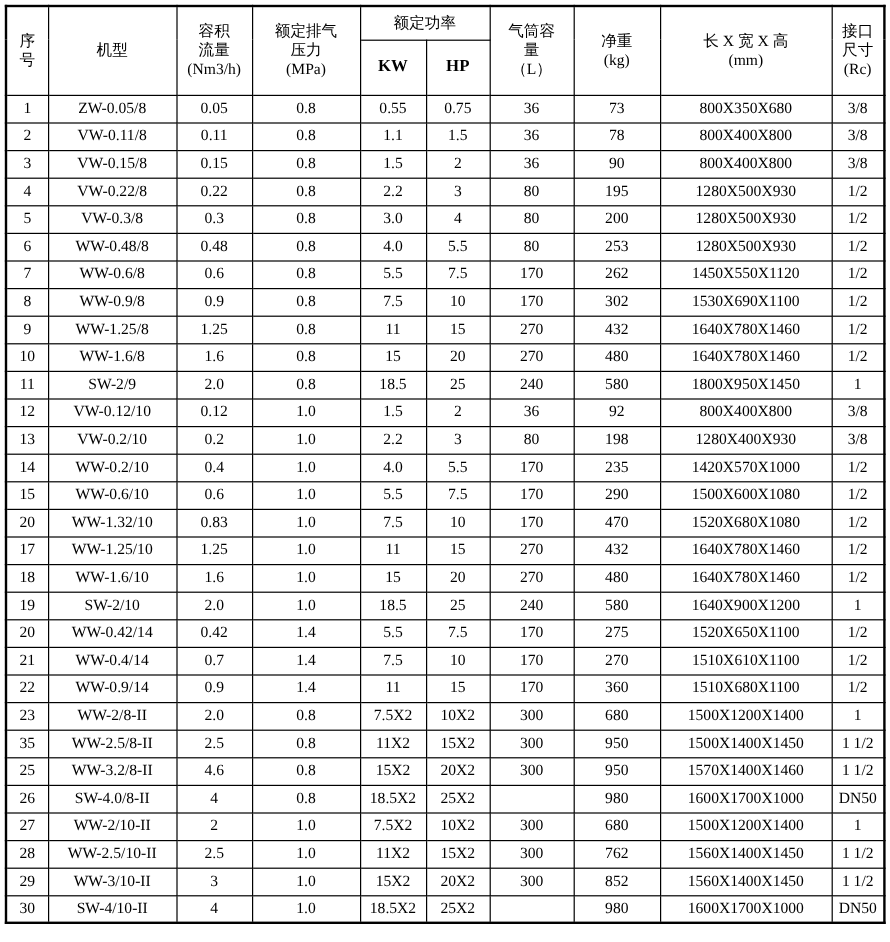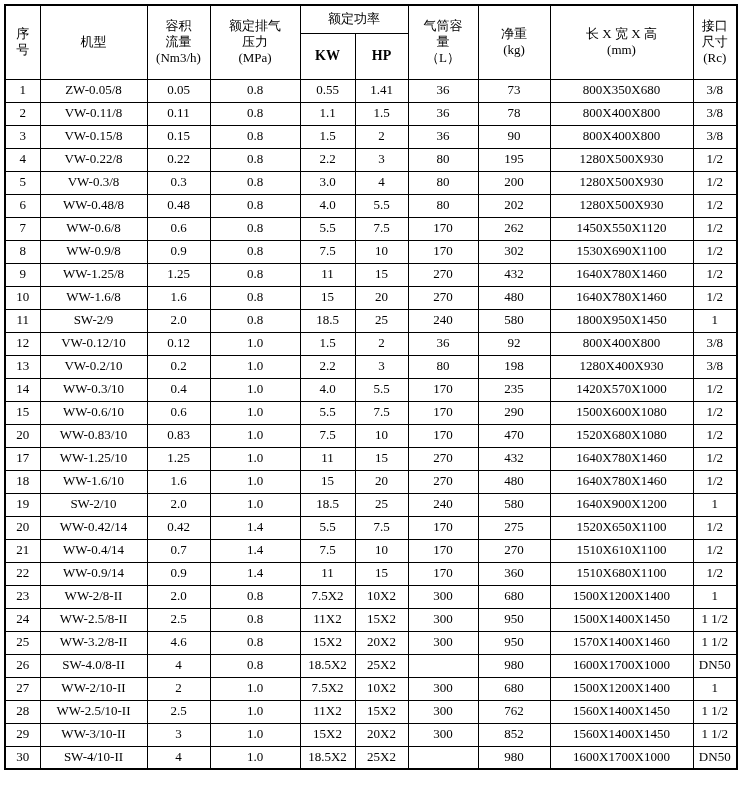--- a/index.html
+++ b/index.html
@@ -84,21 +84,21 @@
       <th class="power-unit">HP</th>
     </tr>
   </thead>
   <tbody>
       <tr>
         <td>1</td>
         <td>ZW-0.05/8</td>
         <td>0.05</td>
         <td>0.8</td>
         <td>0.55</td>
-        <td>1.41</td>
+        <td>0.75</td>
         <td>36</td>
         <td>73</td>
         <td>800X350X680</td>
         <td>3/8</td>
       </tr>
       <tr>
         <td>2</td>
         <td>VW-0.11/8</td>
         <td>0.11</td>
         <td>0.8</td>
@@ -146,21 +146,21 @@
         <td>1/2</td>
       </tr>
       <tr>
         <td>6</td>
         <td>WW-0.48/8</td>
         <td>0.48</td>
         <td>0.8</td>
         <td>4.0</td>
         <td>5.5</td>
         <td>80</td>
-        <td>202</td>
+        <td>253</td>
         <td>1280X500X930</td>
         <td>1/2</td>
       </tr>
       <tr>
         <td>7</td>
         <td>WW-0.6/8</td>
         <td>0.6</td>
         <td>0.8</td>
         <td>5.5</td>
         <td>7.5</td>
@@ -236,21 +236,21 @@
         <td>1.0</td>
         <td>2.2</td>
         <td>3</td>
         <td>80</td>
         <td>198</td>
         <td>1280X400X930</td>
         <td>3/8</td>
       </tr>
       <tr>
         <td>14</td>
-        <td>WW-0.3/10</td>
+        <td>WW-0.2/10</td>
         <td>0.4</td>
         <td>1.0</td>
         <td>4.0</td>
         <td>5.5</td>
         <td>170</td>
         <td>235</td>
         <td>1420X570X1000</td>
         <td>1/2</td>
       </tr>
       <tr>
@@ -260,21 +260,21 @@
         <td>1.0</td>
         <td>5.5</td>
         <td>7.5</td>
         <td>170</td>
         <td>290</td>
         <td>1500X600X1080</td>
         <td>1/2</td>
       </tr>
       <tr>
         <td>20</td>
-        <td>WW-0.83/10</td>
+        <td>WW-1.32/10</td>
         <td>0.83</td>
         <td>1.0</td>
         <td>7.5</td>
         <td>10</td>
         <td>170</td>
         <td>470</td>
         <td>1520X680X1080</td>
         <td>1/2</td>
       </tr>
       <tr>
@@ -355,21 +355,21 @@
         <td>2.0</td>
         <td>0.8</td>
         <td>7.5X2</td>
         <td>10X2</td>
         <td>300</td>
         <td>680</td>
         <td>1500X1200X1400</td>
         <td>1</td>
       </tr>
       <tr>
-        <td>24</td>
+        <td>35</td>
         <td>WW-2.5/8-II</td>
         <td>2.5</td>
         <td>0.8</td>
         <td>11X2</td>
         <td>15X2</td>
         <td>300</td>
         <td>950</td>
         <td>1500X1400X1450</td>
         <td>1 1/2</td>
       </tr>

